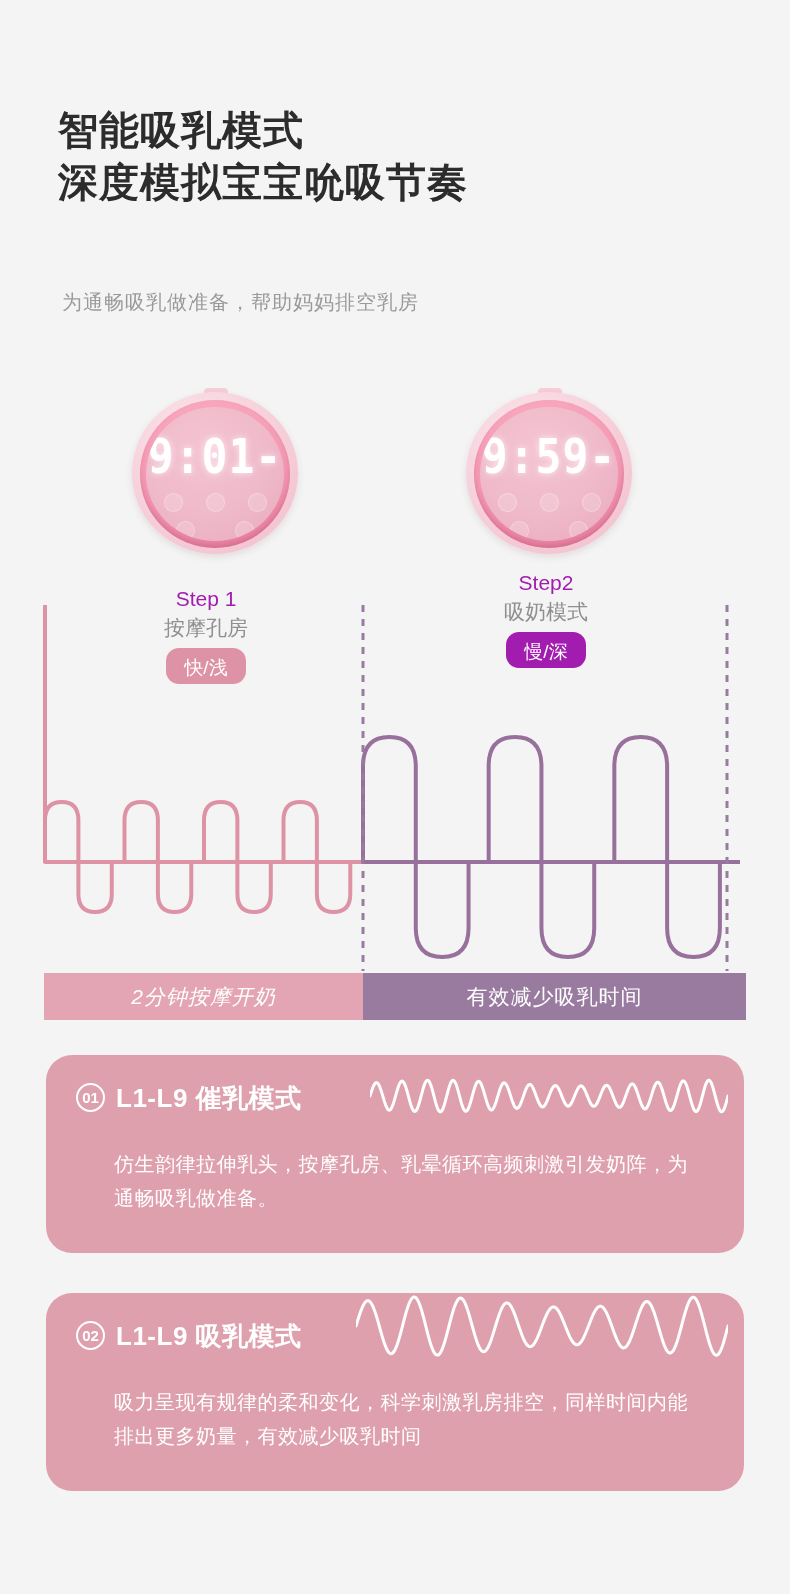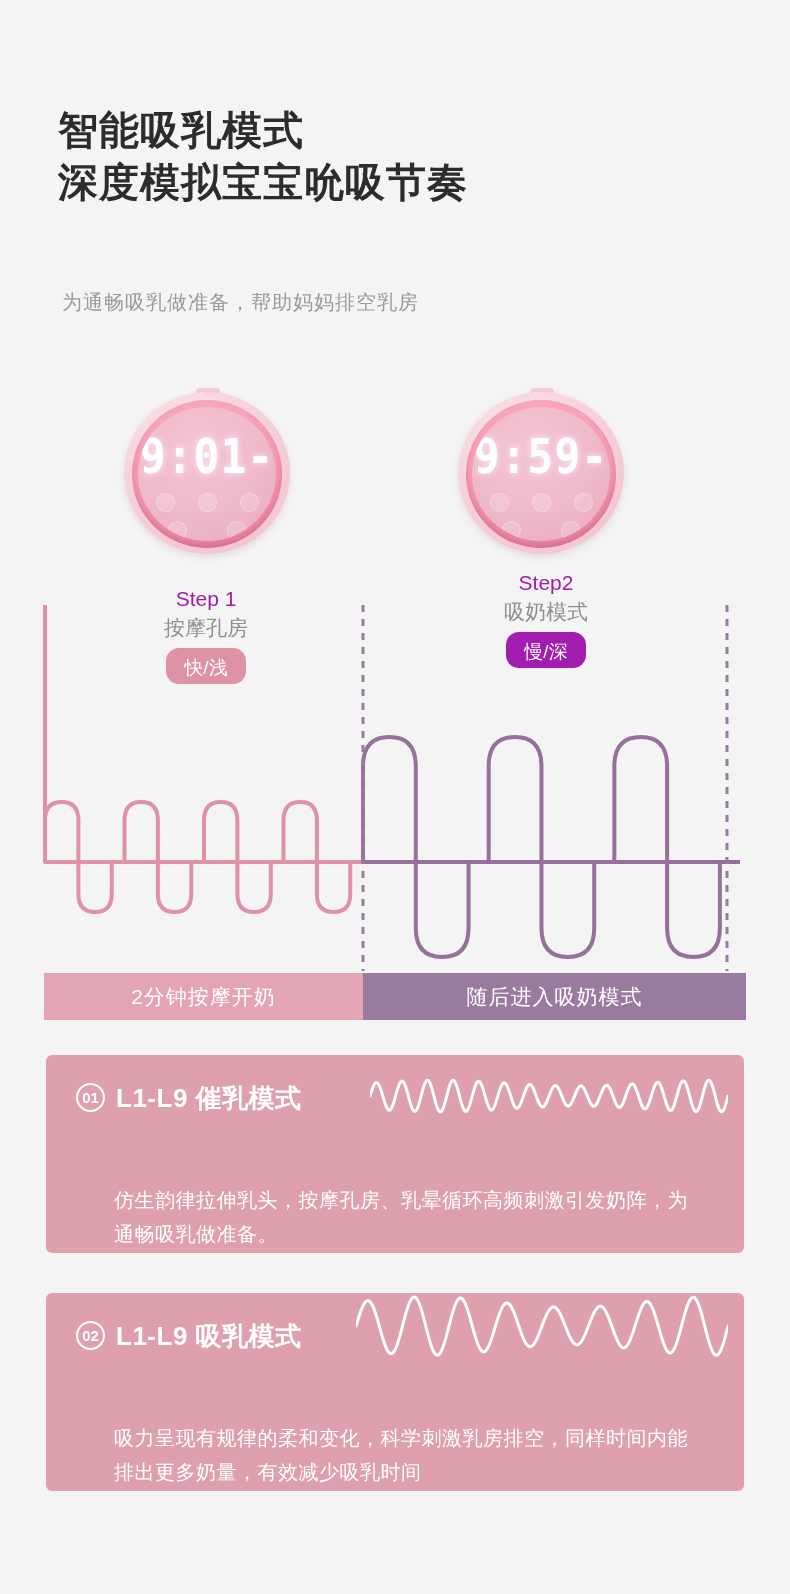--- a/index.html
+++ b/index.html
@@ -26,21 +26,21 @@
     position: absolute;
     left: 62px; top: 288px;
     font-size: 20px;
     line-height: 28px;
     color: #9a9a9a;
     letter-spacing: 1px;
     white-space: nowrap;
   }
 
   
-  .devices { position: absolute; left: 0; top: 388px; width: 630px; height: 170px; }
+  .devices { position: absolute; left: 8px; top: 388px; width: 630px; height: 170px; }
   .device { position: absolute; width: 166px; height: 166px; }
   .device.left  { left: 124px; top: 0; }
   .device.right { left: 458px; top: 0; }
   .dev-outer {
     position: absolute; left: 0; top: 4px;
     width: 166px; height: 162px; border-radius: 50%;
     background: radial-gradient(circle at 38% 30%, #fbe6ec 0%, #f7d3dd 45%, #f0bcca 100%);
     box-shadow: 0 3px 7px rgba(120,60,80,0.13);
   }
   .dev-nub {
@@ -105,28 +105,28 @@
   .chart { position: absolute; left: 0; top: 596px; width: 790px; height: 380px; }
   .chart svg { display: block; }
 
   
   .capbars { position: absolute; left: 44px; top: 973px; width: 702px; height: 47px; display: flex; }
   .capbar {
     height: 47px;
     display: flex; align-items: center; justify-content: center;
     font-size: 21px; color: #ffffff; letter-spacing: 1px;
   }
-  .capbar.pink   { width: 319px; background: #e3a4b4; }
+  .capbar.pink   { width: 319px; background: #e3a4b4; font-style: italic; }
   .capbar.purple { width: 383px; background: #9a7ba0; }
 
   
   .card {
     position: absolute; left: 46px; width: 698px;
     background: #dfa0ae;
-    border-radius: 6px;
+    border-radius: 26px;
   }
   .card.one { top: 1055px; height: 198px; }
   .card.two { top: 1293px; height: 198px; }
   .card-head { position: relative; height: 66px; }
   .badge {
     position: absolute; left: 30px; top: 28px;
     width: 29px; height: 29px; border-radius: 50%;
     border: 2px solid #ffffff;
     display: flex; align-items: center; justify-content: center;
     font-size: 15px; font-weight: 700; color: #ffffff;
@@ -136,21 +136,20 @@
     position: absolute; left: 70px; top: 27px;
     font-size: 26px; line-height: 32px; font-weight: 700;
     color: #ffffff; letter-spacing: 0.5px;
     white-space: nowrap;
   }
   .card-wave { position: absolute; right: 16px; top: 18px; }
   .card-body {
     position: absolute; left: 68px; right: 40px; top: 92px;
     font-size: 20px; line-height: 34px; color: #ffffff;
     letter-spacing: 0.5px;
-    margin-top: 36px;
   }
 </style>
 </head>
 <body>
 
 <div class="page">
 
   <div class="header">
     <div class="title-line">智能吸乳模式</div>
     <div class="title-line">深度模拟宝宝吮吸节奏</div>
@@ -224,21 +223,21 @@
       </g>
       <g>
         <line id="div-mid" x1="363" y1="9" x2="363" y2="375" stroke="#9a7ba0" stroke-width="3" stroke-dasharray="7 7"></line>
         <line id="div-end" x1="727" y1="9" x2="727" y2="375" stroke="#9a7ba0" stroke-width="3" stroke-dasharray="7 7"></line>
       </g>
     </svg>
   </div>
 
   <div class="capbars">
     <div class="capbar pink">2分钟按摩开奶</div>
-    <div class="capbar purple">随后进入吸奶模式</div>
+    <div class="capbar purple">有效减少吸乳时间</div>
   </div>
 
   <div class="card one">
     <div class="card-head">
       <div class="badge">01</div>
       <div class="card-title">L1-L9 催乳模式</div>
       <div class="card-wave">
         <svg width="358" height="46" viewBox="0 0 358 46">
           <path id="cardwave-1" fill="none" stroke="#ffffff" stroke-width="3" stroke-linecap="round" stroke-linejoin="round" d="M 0.00 23.00 L 0.90 20.15 L 1.79 17.42 L 2.69 14.92 L 3.58 12.80 L 4.48 11.16 L 5.37 10.07 L 6.27 9.60 L 7.16 9.77 L 8.05 10.59 L 8.95 12.01 L 9.85 13.98 L 10.74 16.40 L 11.63 19.16 L 12.53 22.13 L 13.42 25.17 L 14.32 28.12 L 15.22 30.85 L 16.11 33.23 L 17.00 35.12 L 17.90 36.44 L 18.79 37.13 L 19.69 37.13 L 20.59 36.45 L 21.48 35.11 L 22.38 33.18 L 23.27 30.74 L 24.17 27.91 L 25.06 24.82 L 25.95 21.63 L 26.85 18.47 L 27.75 15.52 L 28.64 12.91 L 29.54 10.77 L 30.43 9.21 L 31.32 8.31 L 32.22 8.11 L 33.12 8.63 L 34.01 9.85 L 34.91 11.71 L 35.80 14.13 L 36.70 16.99 L 37.59 20.16 L 38.48 23.48 L 39.38 26.79 L 40.27 29.93 L 41.17 32.76 L 42.06 35.12 L 42.96 36.91 L 43.85 38.04 L 44.75 38.44 L 45.65 38.10 L 46.54 37.02 L 47.44 35.27 L 48.33 32.91 L 49.23 30.07 L 50.12 26.88 L 51.01 23.49 L 51.91 20.07 L 52.80 16.78 L 53.70 13.78 L 54.59 11.22 L 55.49 9.22 L 56.38 7.88 L 57.28 7.27 L 58.18 7.42 L 59.07 8.32 L 59.97 9.93 L 60.86 12.18 L 61.75 14.95 L 62.65 18.11 L 63.54 21.51 L 64.44 24.99 L 65.33 28.37 L 66.23 31.50 L 67.13 34.21 L 68.02 36.39 L 68.92 37.92 L 69.81 38.73 L 70.70 38.79 L 71.60 38.08 L 72.50 36.64 L 73.39 34.55 L 74.28 31.90 L 75.18 28.83 L 76.08 25.47 L 76.97 22.01 L 77.86 18.59 L 78.76 15.39 L 79.66 12.57 L 80.55 10.25 L 81.45 8.55 L 82.34 7.55 L 83.23 7.30 L 84.13 7.81 L 85.02 9.04 L 85.92 10.94 L 86.81 13.42 L 87.71 16.36 L 88.61 19.60 L 89.50 23.00 L 90.39 26.39 L 91.29 29.60 L 92.19 32.48 L 93.08 34.89 L 93.98 36.72 L 94.87 37.89 L 95.77 38.33 L 96.66 38.03 L 97.56 37.01 L 98.45 35.32 L 99.35 33.05 L 100.24 30.30 L 101.13 27.22 L 102.03 23.95 L 102.92 20.65 L 103.82 17.48 L 104.71 14.59 L 105.61 12.13 L 106.50 10.20 L 107.40 8.90 L 108.30 8.29 L 109.19 8.38 L 110.08 9.18 L 110.98 10.64 L 111.88 12.68 L 112.77 15.21 L 113.67 18.09 L 114.56 21.19 L 115.45 24.35 L 116.35 27.43 L 117.25 30.27 L 118.14 32.74 L 119.04 34.73 L 119.93 36.14 L 120.83 36.90 L 121.72 36.99 L 122.62 36.41 L 123.51 35.19 L 124.40 33.39 L 125.30 31.11 L 126.19 28.46 L 127.09 25.56 L 127.98 22.57 L 128.88 19.62 L 129.78 16.86 L 130.67 14.42 L 131.56 12.41 L 132.46 10.93 L 133.35 10.04 L 134.25 9.78 L 135.15 10.15 L 136.04 11.14 L 136.94 12.69 L 137.83 14.72 L 138.72 17.13 L 139.62 19.80 L 140.52 22.60 L 141.41 25.39 L 142.31 28.04 L 143.20 30.43 L 144.09 32.44 L 144.99 33.98 L 145.88 34.97 L 146.78 35.39 L 147.67 35.20 L 148.57 34.43 L 149.47 33.12 L 150.36 31.34 L 151.25 29.17 L 152.15 26.73 L 153.04 24.13 L 153.94 21.50 L 154.84 18.97 L 155.73 16.65 L 156.63 14.65 L 157.52 13.08 L 158.41 11.99 L 159.31 11.45 L 160.21 11.46 L 161.10 12.02 L 162.00 13.11 L 162.89 14.66 L 163.78 16.59 L 164.68 18.82 L 165.58 21.23 L 166.47 23.71 L 167.37 26.13 L 168.26 28.38 L 169.16 30.35 L 170.05 31.96 L 170.94 33.13 L 171.84 33.80 L 172.73 33.94 L 173.63 33.57 L 174.53 32.68 L 175.42 31.35 L 176.31 29.62 L 177.21 27.58 L 178.10 25.34 L 179.00 23.00 L 179.89 20.68 L 180.79 18.48 L 181.68 16.51 L 182.58 14.87 L 183.47 13.62 L 184.37 12.83 L 185.26 12.53 L 186.16 12.74 L 187.05 13.44 L 187.95 14.59 L 188.84 16.14 L 189.74 18.02 L 190.63 20.12 L 191.53 22.35 L 192.42 24.61 L 193.32 26.78 L 194.22 28.76 L 195.11 30.46 L 196.00 31.80 L 196.90 32.71 L 197.79 33.15 L 198.69 33.11 L 199.59 32.57 L 200.48 31.58 L 201.38 30.18 L 202.27 28.44 L 203.16 26.44 L 204.06 24.27 L 204.96 22.05 L 205.85 19.87 L 206.75 17.84 L 207.64 16.06 L 208.53 14.61 L 209.43 13.57 L 210.33 12.97 L 211.22 12.86 L 212.12 13.24 L 213.01 14.09 L 213.91 15.36 L 214.80 17.01 L 215.70 18.95 L 216.59 21.09 L 217.49 23.32 L 218.38 25.55 L 219.28 27.66 L 220.17 29.55 L 221.07 31.14 L 221.96 32.33 L 222.86 33.09 L 223.75 33.36 L 224.64 33.13 L 225.54 32.41 L 226.43 31.24 L 227.33 29.66 L 228.22 27.76 L 229.12 25.61 L 230.01 23.33 L 230.91 21.02 L 231.80 18.79 L 232.70 16.75 L 233.59 15.00 L 234.49 13.62 L 235.38 12.69 L 236.28 12.25 L 237.17 12.32 L 238.07 12.91 L 238.97 14.00 L 239.86 15.52 L 240.75 17.42 L 241.65 19.60 L 242.54 21.96 L 243.44 24.39 L 244.34 26.77 L 245.23 28.99 L 246.13 30.94 L 247.02 32.52 L 247.91 33.65 L 248.81 34.28 L 249.71 34.37 L 250.60 33.91 L 251.50 32.91 L 252.39 31.43 L 253.28 29.53 L 254.18 27.30 L 255.08 24.83 L 255.97 22.26 L 256.87 19.70 L 257.76 17.28 L 258.66 15.11 L 259.55 13.30 L 260.44 11.95 L 261.34 11.12 L 262.24 10.85 L 263.13 11.17 L 264.03 12.07 L 264.92 13.50 L 265.81 15.41 L 266.71 17.70 L 267.61 20.27 L 268.50 23.00 L 269.39 25.75 L 270.29 28.39 L 271.19 30.80 L 272.08 32.85 L 272.97 34.44 L 273.87 35.50 L 274.76 35.95 L 275.66 35.79 L 276.56 35.00 L 277.45 33.63 L 278.34 31.72 L 279.24 29.38 L 280.13 26.71 L 281.03 23.84 L 281.93 20.90 L 282.82 18.04 L 283.71 15.39 L 284.61 13.09 L 285.50 11.25 L 286.40 9.96 L 287.30 9.29 L 288.19 9.29 L 289.08 9.94 L 289.98 11.23 L 290.88 13.11 L 291.77 15.47 L 292.67 18.22 L 293.56 21.23 L 294.45 24.34 L 295.35 27.41 L 296.25 30.28 L 297.14 32.83 L 298.04 34.92 L 298.93 36.45 L 299.82 37.33 L 300.72 37.53 L 301.62 37.03 L 302.51 35.85 L 303.41 34.03 L 304.30 31.67 L 305.19 28.88 L 306.09 25.78 L 306.99 22.53 L 307.88 19.29 L 308.78 16.20 L 309.67 13.43 L 310.56 11.10 L 311.46 9.34 L 312.36 8.23 L 313.25 7.83 L 314.14 8.15 L 315.04 9.20 L 315.94 10.92 L 316.83 13.24 L 317.72 16.03 L 318.62 19.17 L 319.51 22.52 L 320.41 25.89 L 321.31 29.15 L 322.20 32.11 L 323.09 34.65 L 323.99 36.64 L 324.88 37.97 L 325.78 38.58 L 326.68 38.44 L 327.57 37.56 L 328.46 35.97 L 329.36 33.75 L 330.25 31.00 L 331.15 27.86 L 332.05 24.48 L 332.94 21.02 L 333.83 17.65 L 334.73 14.54 L 335.63 11.82 L 336.52 9.65 L 337.42 8.11 L 338.31 7.29 L 339.20 7.23 L 340.10 7.93 L 341.00 9.36 L 341.89 11.44 L 342.79 14.09 L 343.68 17.16 L 344.57 20.52 L 345.47 24.00 L 346.37 27.42 L 347.26 30.64 L 348.16 33.48 L 349.05 35.82 L 349.94 37.53 L 350.84 38.55 L 351.74 38.81 L 352.63 38.31 L 353.53 37.07 L 354.42 35.16 L 355.31 32.66 L 356.21 29.71 L 357.11 26.43 L 358.00 23.00"></path>
         </svg>

